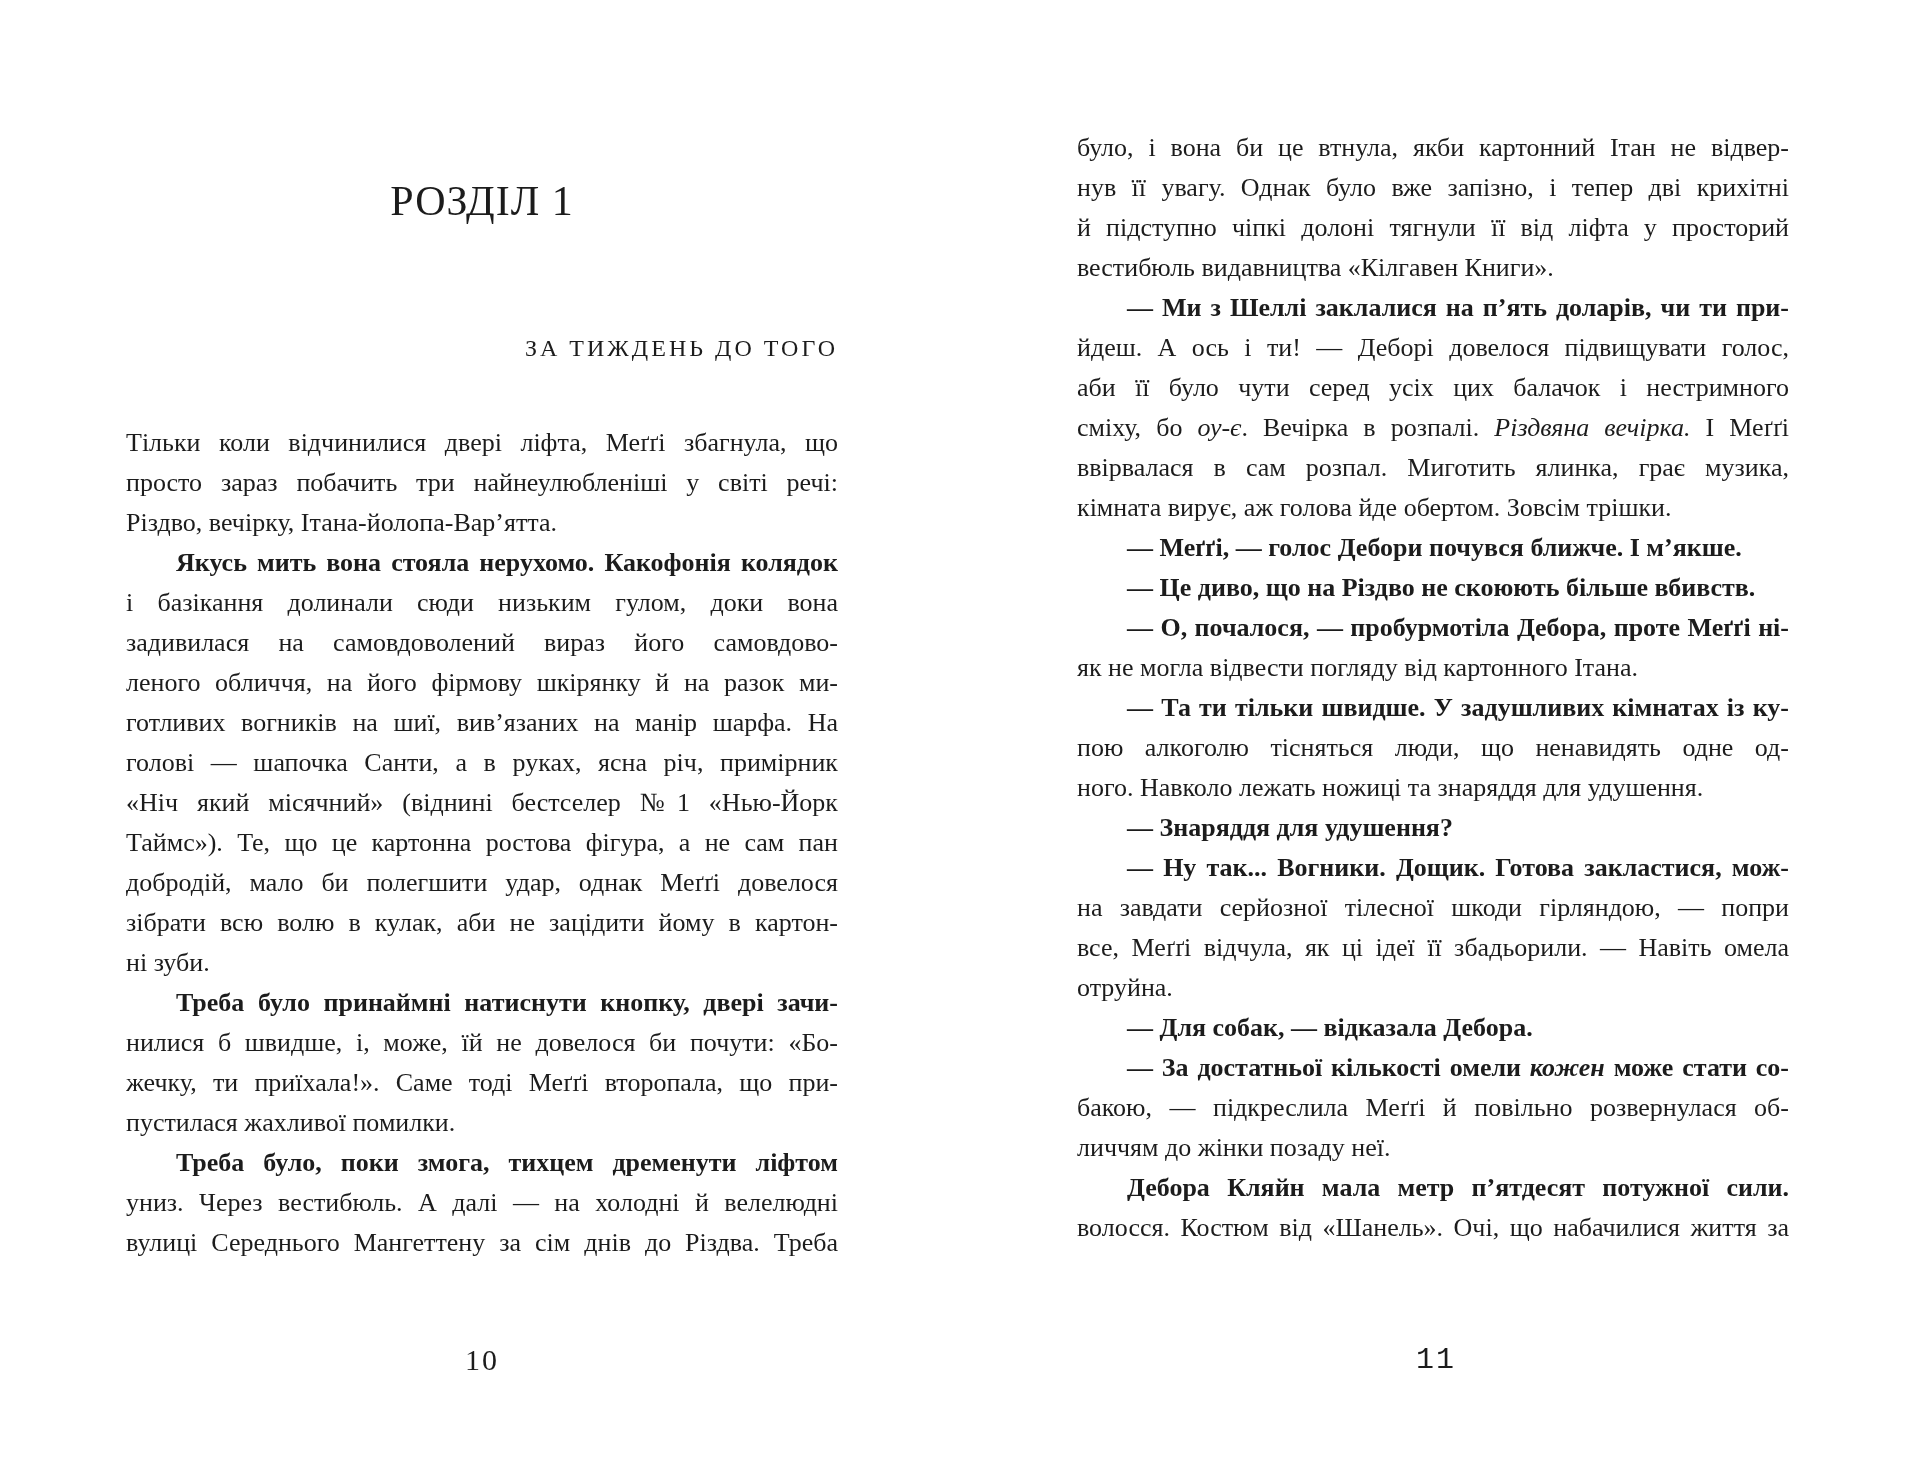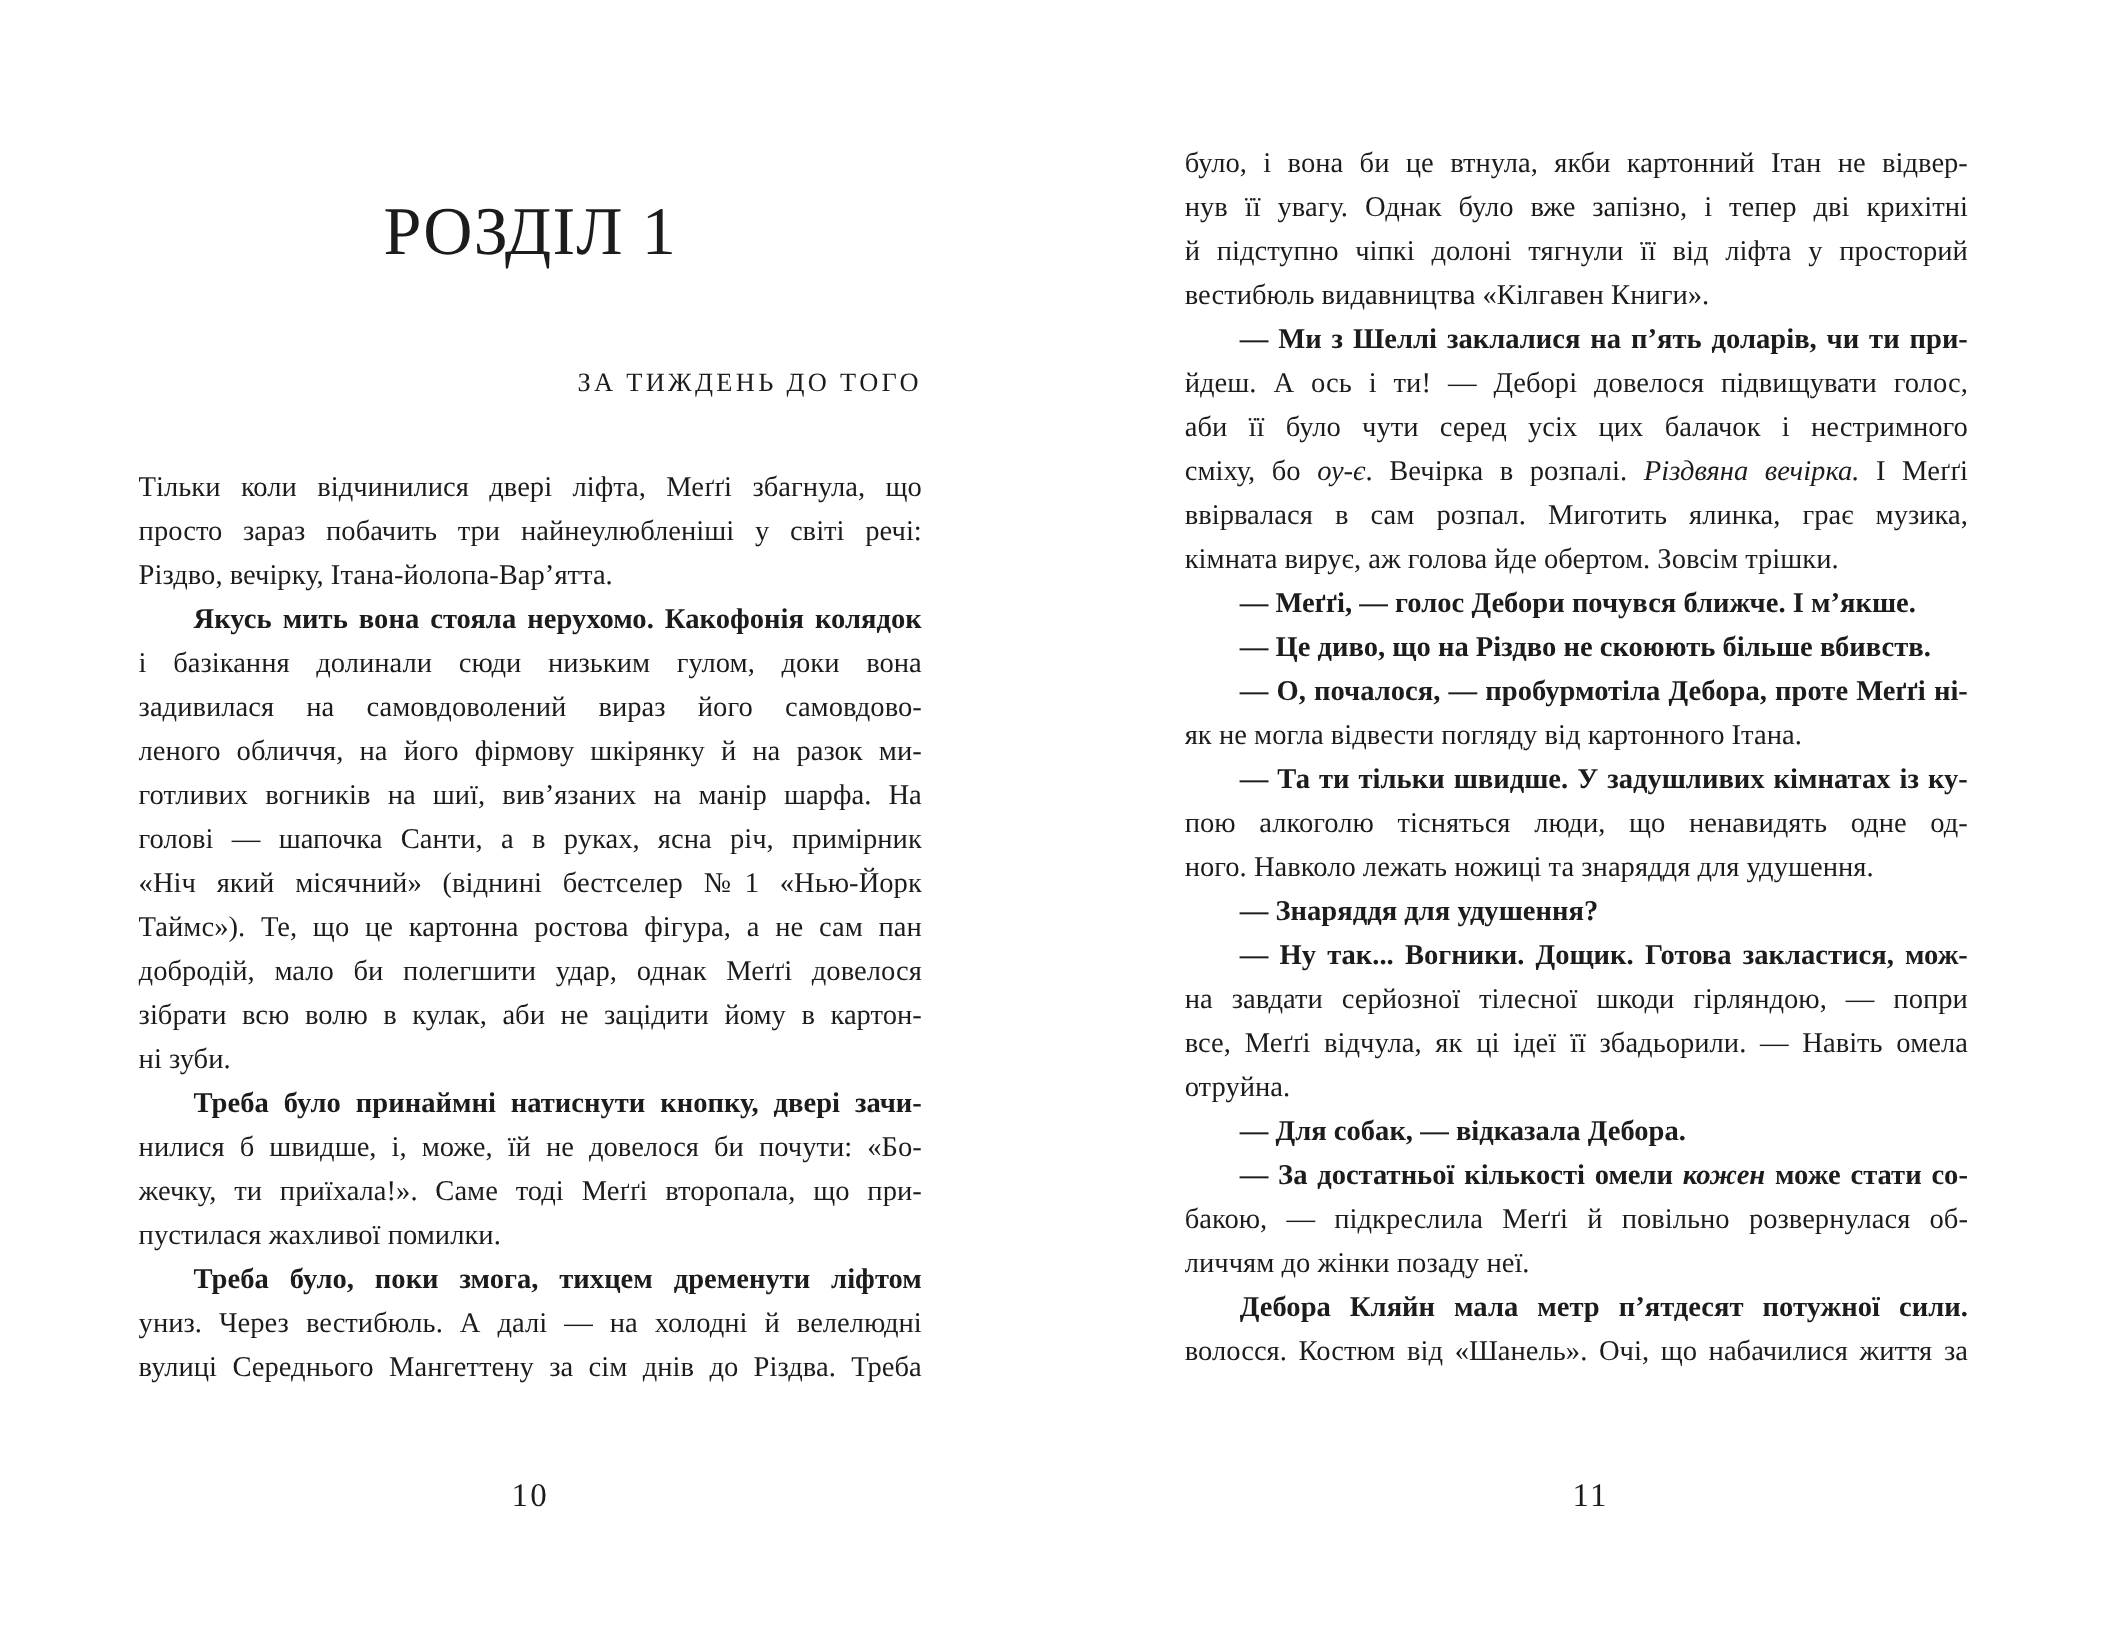--- a/index.html
+++ b/index.html
@@ -26,21 +26,21 @@
   .page.left  { left: 0; }
   .page.right { left: 960px; }
 
   .chapter-title {
     position: absolute;
     left: 126px;
     top: 180px;
     width: 712px;
     margin: 0;
     text-align: center;
-    font-size: 62px;
+    font-size: 42px;
     font-weight: 400;
     letter-spacing: 1px;
     line-height: 1;
     white-space: nowrap;
   }
   .section-subtitle {
     position: absolute;
     left: 126px;
     top: 334px;
     width: 712px;
@@ -82,21 +82,21 @@
   .pagenum {
     position: absolute;
     top: 1345px;
     width: 712px;
     text-align: center;
     font-size: 30px;
     letter-spacing: 2px;
     line-height: 30px;
   }
   .page.left  .pagenum { left: 126px; }
-  .page.right .pagenum { left: 130px; }
+  .page.right .pagenum { left: 120px; font-family: Liberation Mono, monospace; }
 </style>
 </head>
 <body>
 
 <div class="spread">
 
   <section class="page left">
     <h1 class="chapter-title">РОЗДІЛ 1</h1>
     <h2 class="section-subtitle">ЗА ТИЖДЕНЬ ДО ТОГО</h2>
     <div class="body-col" id="left-body">

